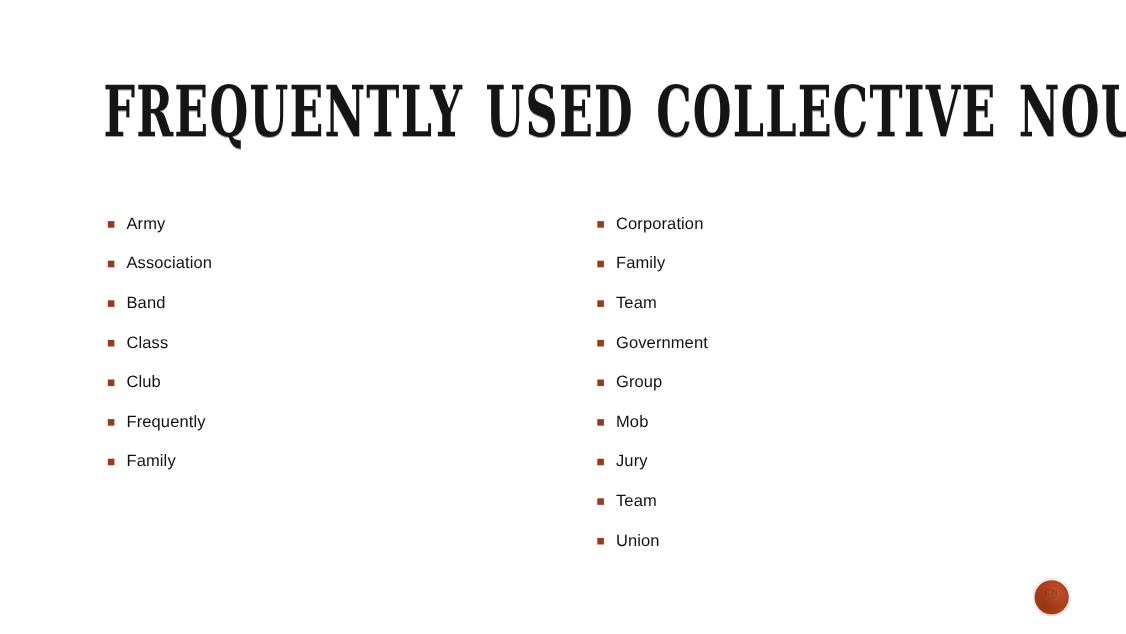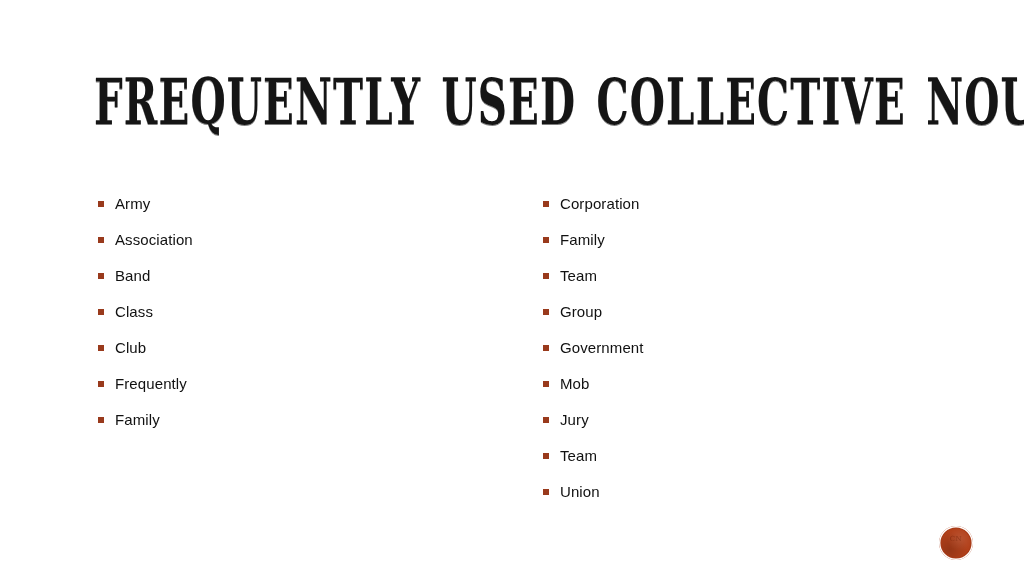--- a/index.html
+++ b/index.html
@@ -176,25 +176,25 @@
       <li class="bullet-item">
         <span class="bullet-marker"></span>
         <span class="bullet-label">Family</span>
       </li>
       <li class="bullet-item">
         <span class="bullet-marker"></span>
         <span class="bullet-label">Team</span>
       </li>
       <li class="bullet-item">
         <span class="bullet-marker"></span>
+        <span class="bullet-label">Government</span>
+      </li>
+      <li class="bullet-item">
+        <span class="bullet-marker"></span>
         <span class="bullet-label">Group</span>
-      </li>
-      <li class="bullet-item">
-        <span class="bullet-marker"></span>
-        <span class="bullet-label">Government</span>
       </li>
       <li class="bullet-item">
         <span class="bullet-marker"></span>
         <span class="bullet-label">Mob</span>
       </li>
       <li class="bullet-item">
         <span class="bullet-marker"></span>
         <span class="bullet-label">Jury</span>
       </li>
       <li class="bullet-item">

